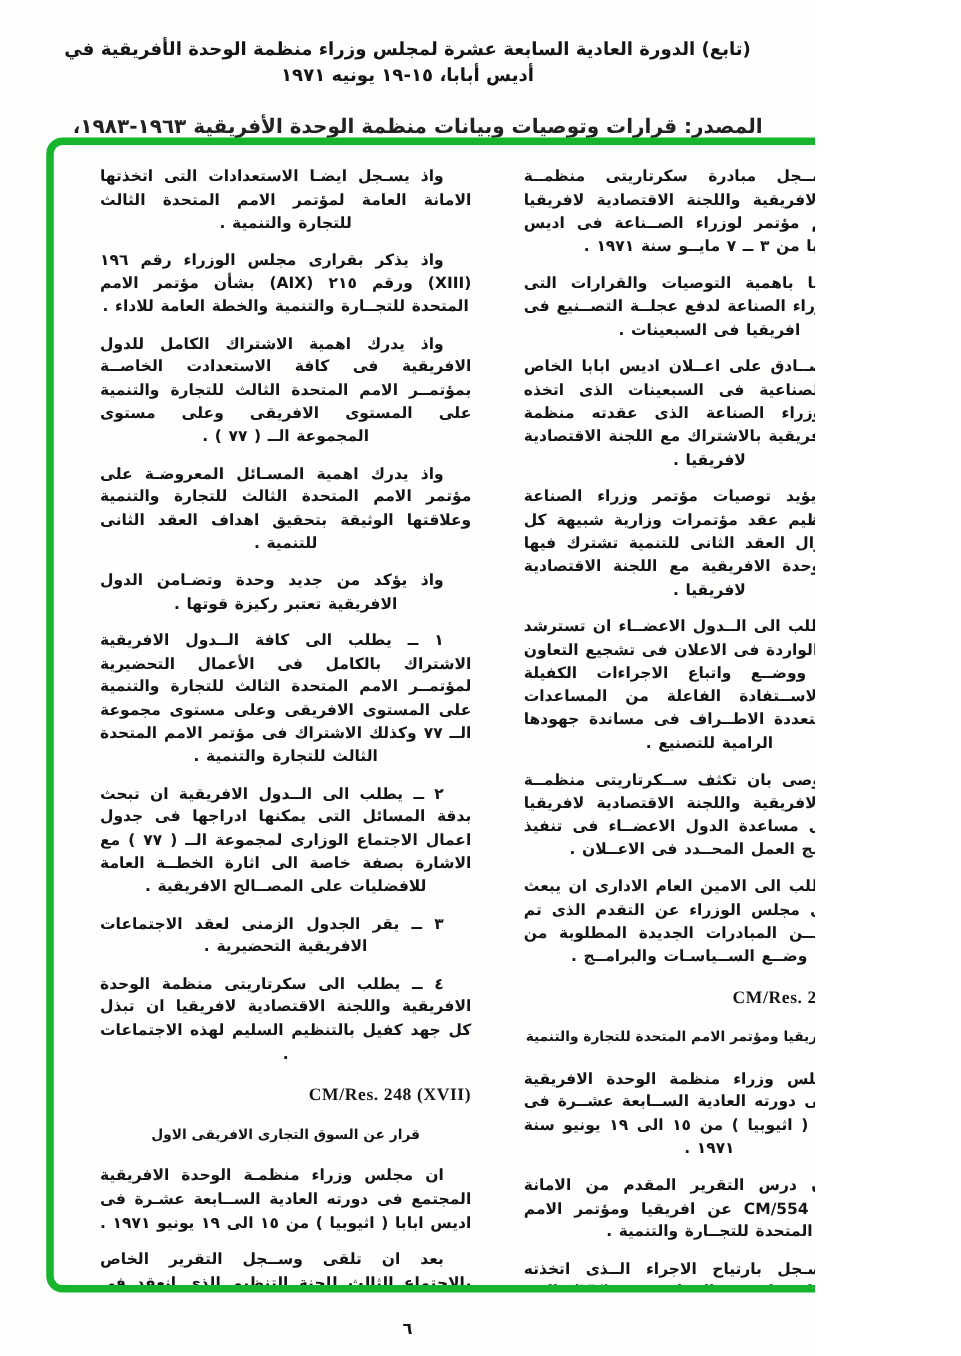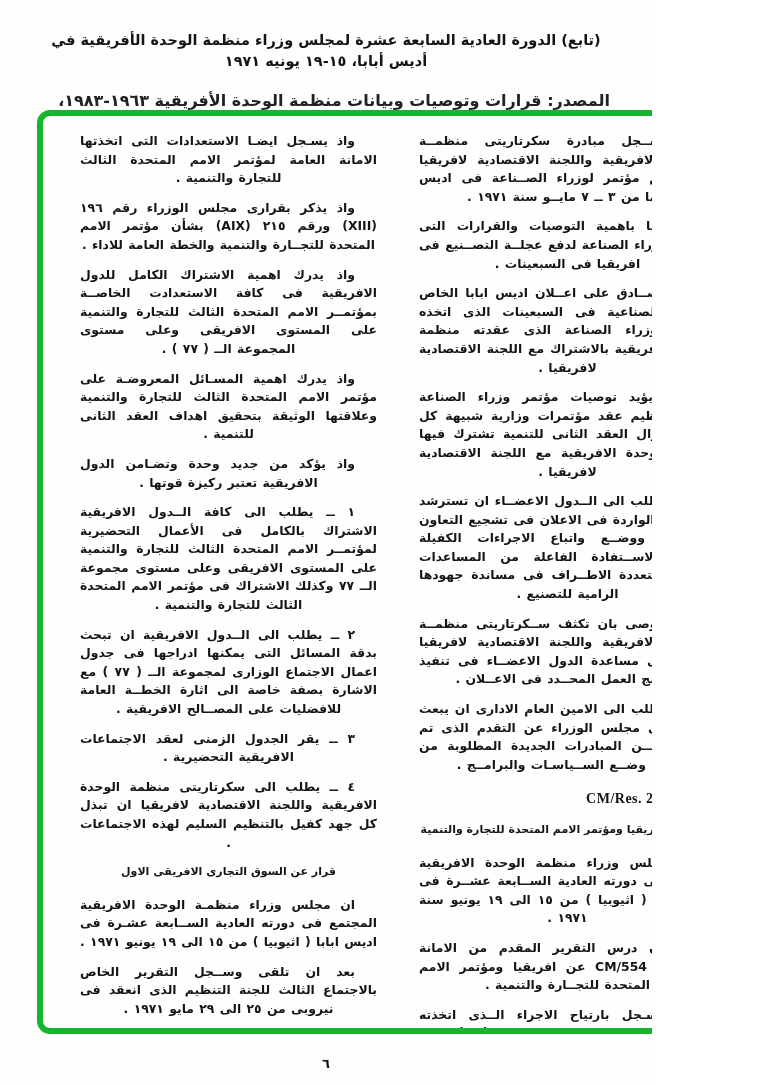--- a/index.html
+++ b/index.html
@@ -117,20 +117,21 @@
       <div class="col">
           <div class="blk p">واذ يسـجل ايضـا الاستعدادات التى اتخذتها الامانة العامة لمؤتمر الامم المتحدة الثالث للتجارة والتنمية .</div>
           <div class="blk p">واذ يذكر بقرارى مجلس الوزراء رقم ١٩٦ (XIII) ورقم ٢١٥ (AIX) بشأن مؤتمر الامم المتحدة للتجــارة والتنمية والخطة العامة للاداء .</div>
           <div class="blk p">واذ يدرك اهمية الاشتراك الكامل للدول الافريقية فى كافة الاستعدادت الخاصــة بمؤتمــر الامم المتحدة الثالث للتجارة والتنمية على المستوى الافريقى وعلى مستوى المجموعة الــ ( ٧٧ ) .</div>
           <div class="blk p">واذ يدرك اهمية المسـائل المعروضـة على مؤتمر الامم المتحدة الثالث للتجارة والتنمية وعلاقتها الوثيقة بتحقيق اهداف العقد الثانى للتنمية .</div>
           <div class="blk p">واذ يؤكد من جديد وحدة وتضـامن الدول الافريقية تعتبر ركيزة قوتها .</div>
           <div class="blk p">١ ــ يطلب الى كافة الــدول الافريقية الاشتراك بالكامل فى الأعمال التحضيرية لمؤتمــر الامم المتحدة الثالث للتجارة والتنمية على المستوى الافريقى وعلى مستوى مجموعة الــ ٧٧ وكذلك الاشتراك فى مؤتمر الامم المتحدة الثالث للتجارة والتنمية .</div>
           <div class="blk p">٢ ــ يطلب الى الــدول الافريقية ان تبحث بدقة المسائل التى يمكنها ادراجها فى جدول اعمال الاجتماع الوزارى لمجموعة الــ ( ٧٧ ) مع الاشارة بصفة خاصة الى اثارة الخطــة العامة للافضليات على المصــالح الافريقية .</div>
           <div class="blk p">٣ ــ يقر الجدول الزمنى لعقد الاجتماعات الافريقية التحضيرية .</div>
           <div class="blk p">٤ ــ يطلب الى سكرتاريتى منظمة الوحدة الافريقية واللجنة الاقتصادية لافريقيا ان تبذل كل جهد كفيل بالتنظيم السليم لهذه الاجتماعات .</div>
+          <div class="blk ref">CM/Res. 248 (XVII)</div>
           <div class="blk heading">قرار عن السوق التجارى الافريقى الاول</div>
           <div class="blk p">ان مجلس وزراء منظمـة الوحدة الافريقية المجتمع فى دورته العادية الســابعة عشـرة فى اديس ابابا ( اثيوبيا ) من ١٥ الى ١٩ يونيو ١٩٧١ .</div>
           <div class="blk p">بعد ان تلقى وســجل التقرير الخاص بالاجتماع الثالث للجنة التنظيم الذى انعقد فى نيروبى من ٢٥ الى ٢٩ مايو ١٩٧١ .</div>
         </div>
     </div>
   </div>
 
   <div class="page-footer">٦</div>
 
 </div>

